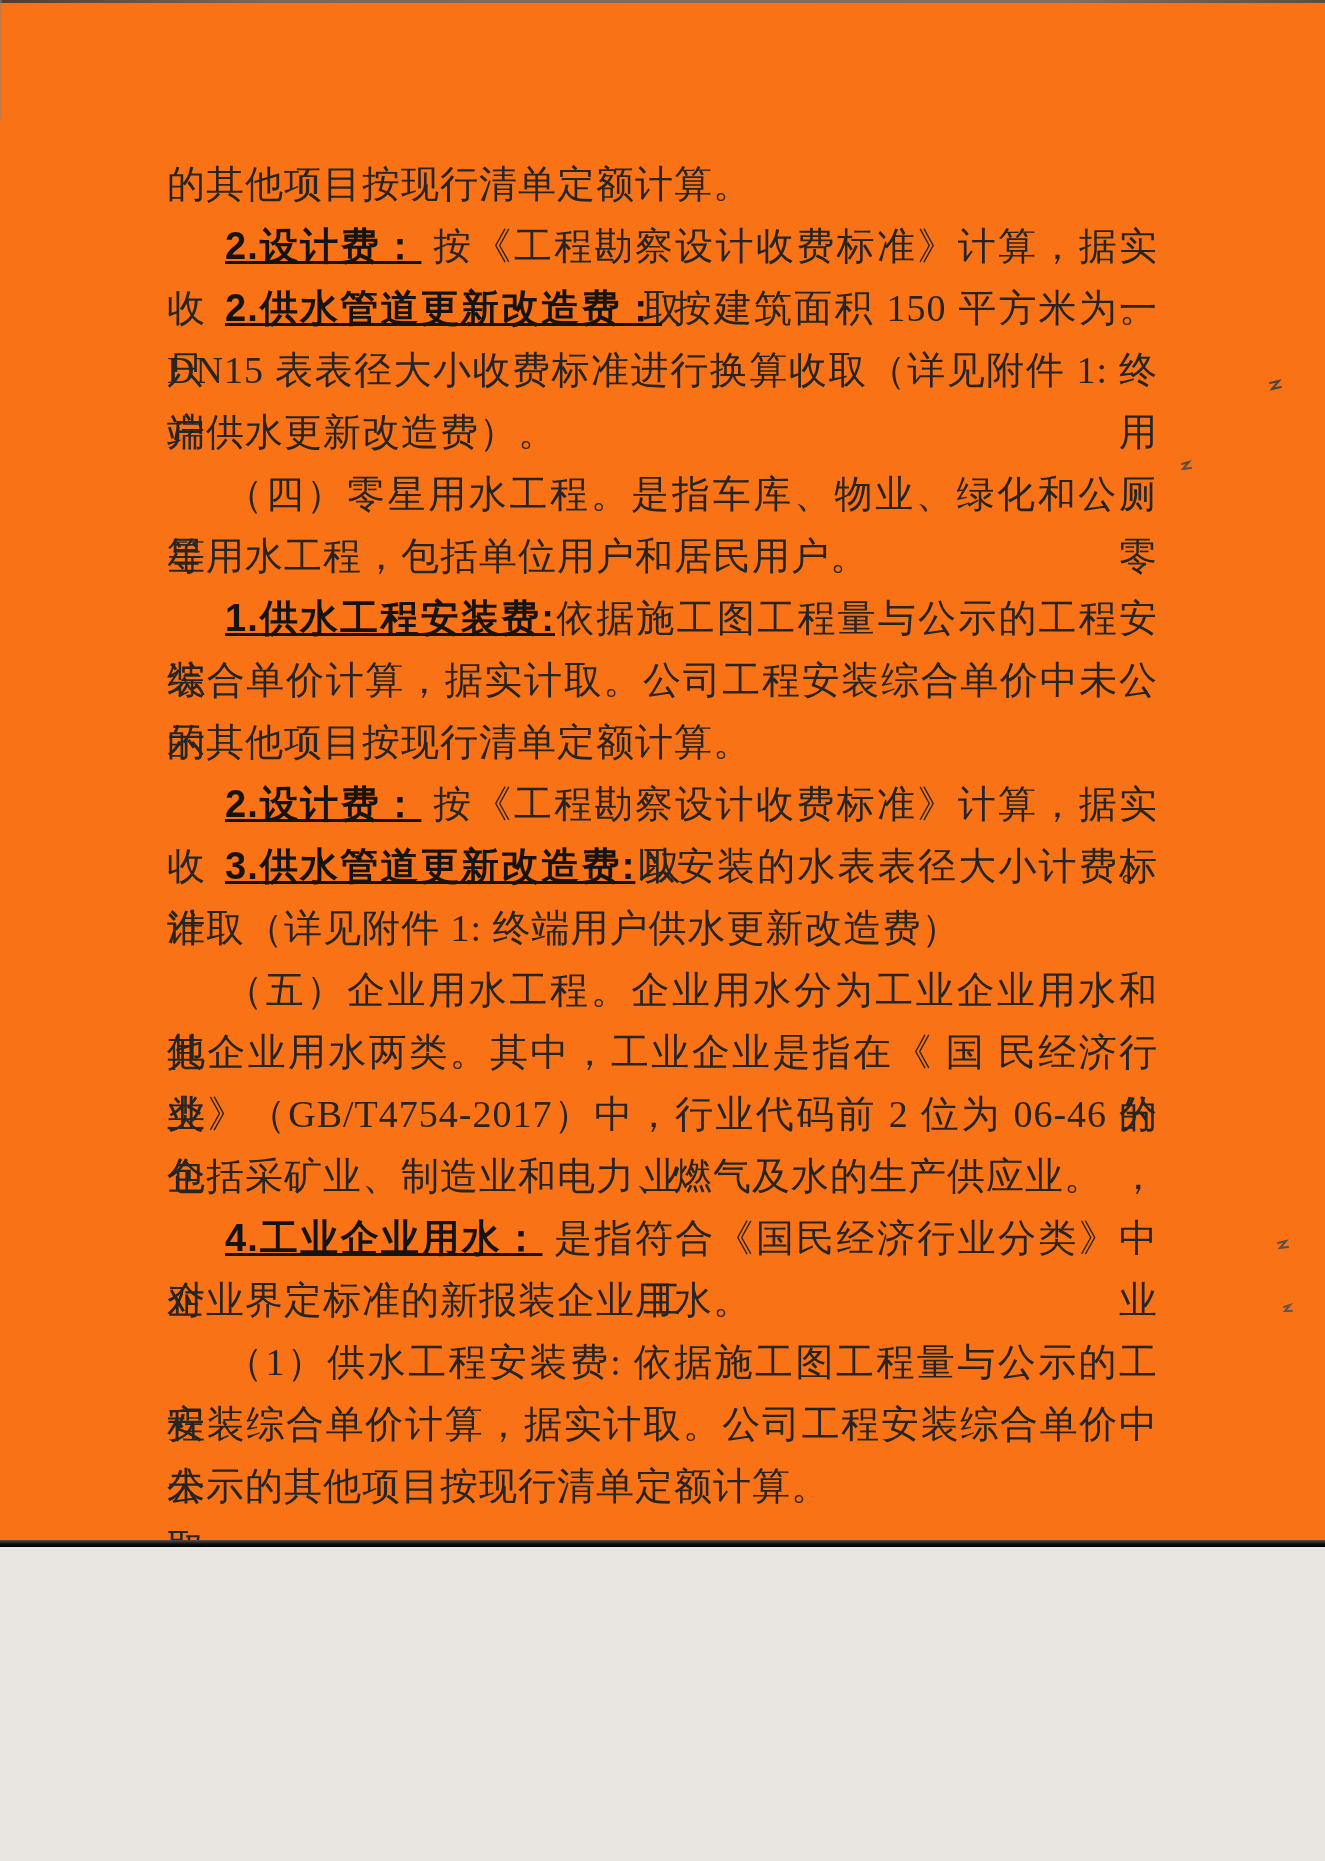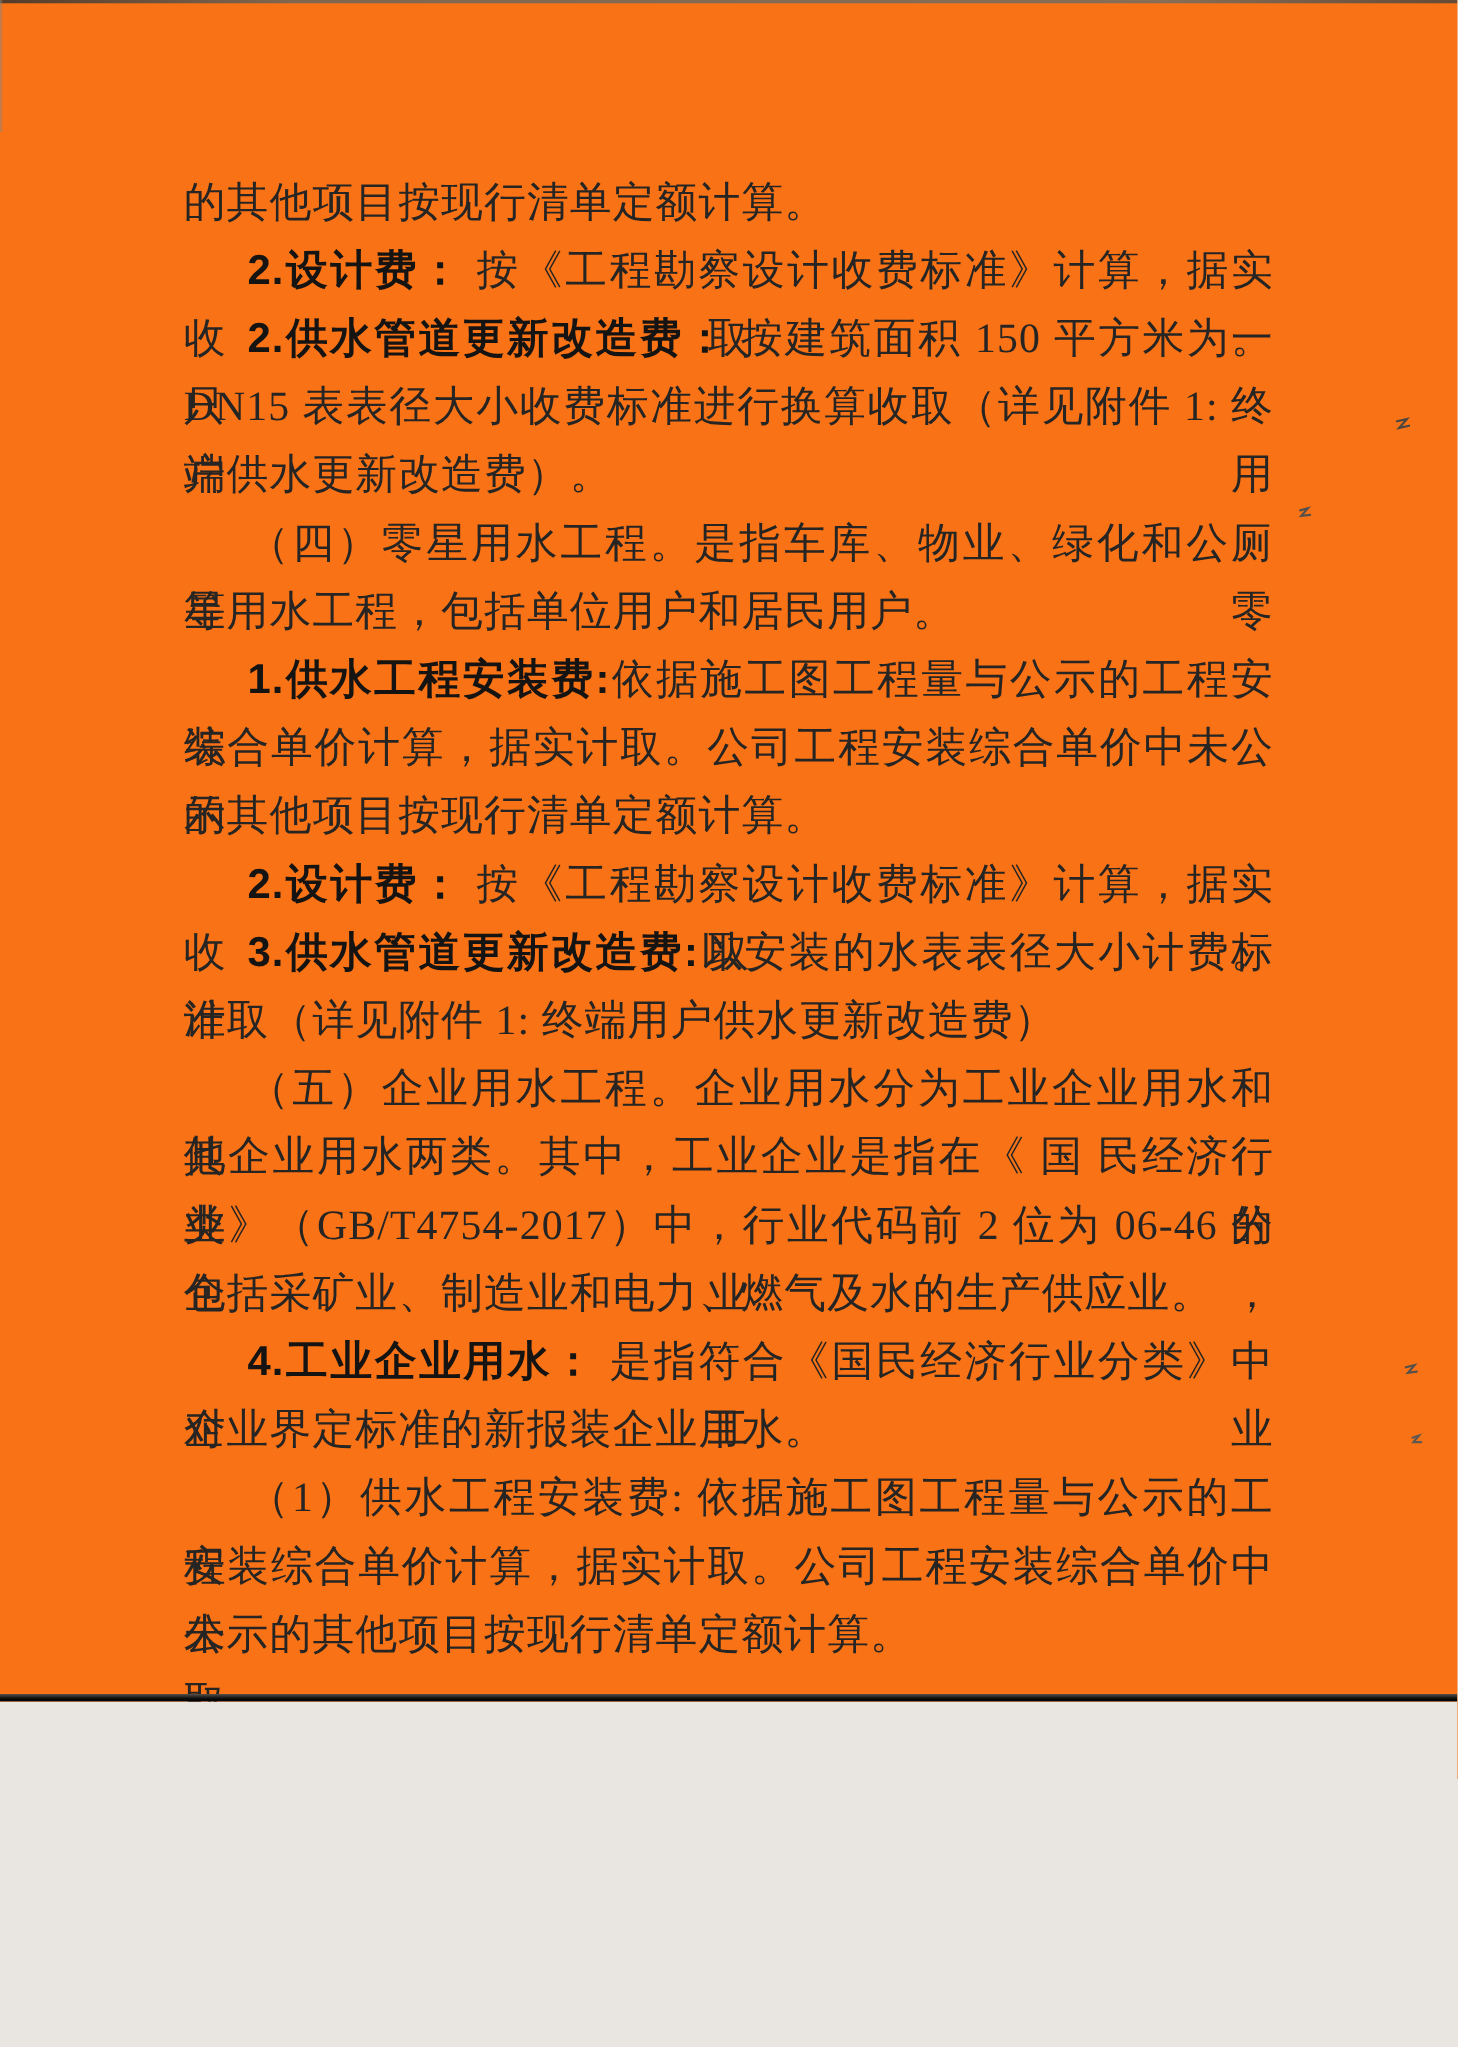--- a/index.html
+++ b/index.html
@@ -56,20 +56,21 @@
     text-align-last: justify;
   }
   .line.indent {
     text-indent: 58px;
   }
   .seg { font-weight: 400; }
   .seg-bold {
     font-weight: 700;
     color: #151412;
     font-family: "Liberation Sans", "DejaVu Sans", sans-serif;
+    text-decoration: underline;
   }
   .page-number {
     position: absolute;
     left: 183px;
     top: 1638px;
     font-size: 36px;
     line-height: 44px;
     color: #3a3a38;
     letter-spacing: 5px;
     font-family: "Liberation Serif", "DejaVu Serif", serif;

